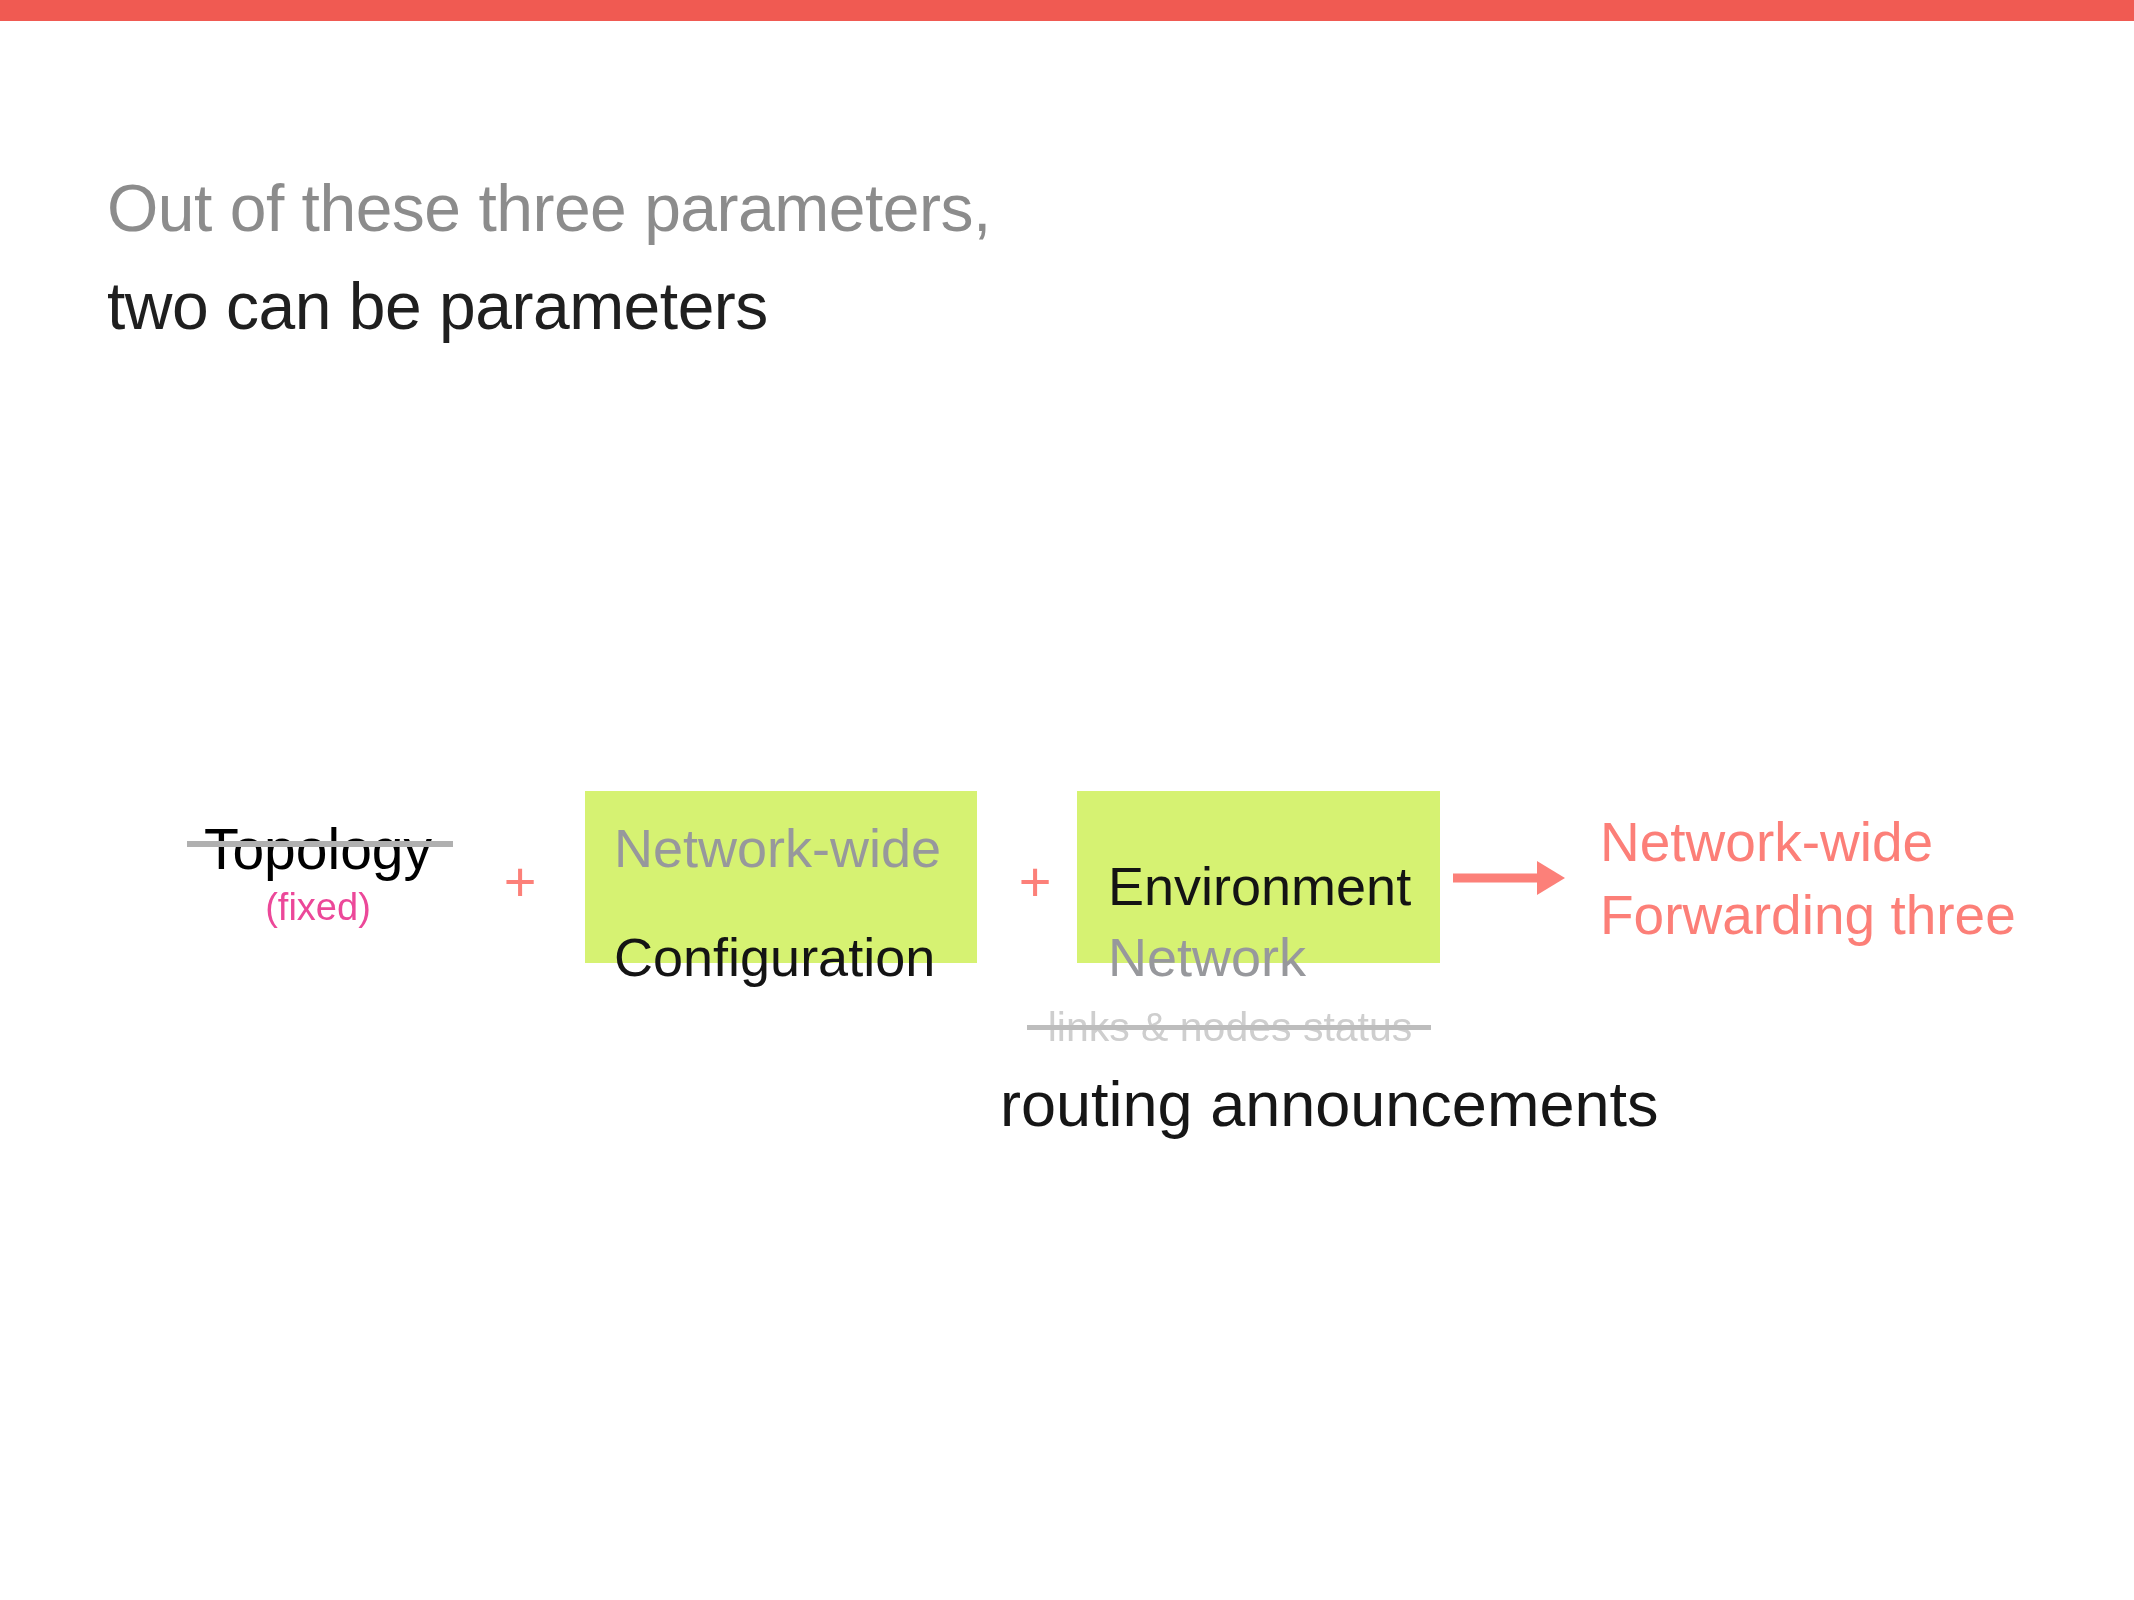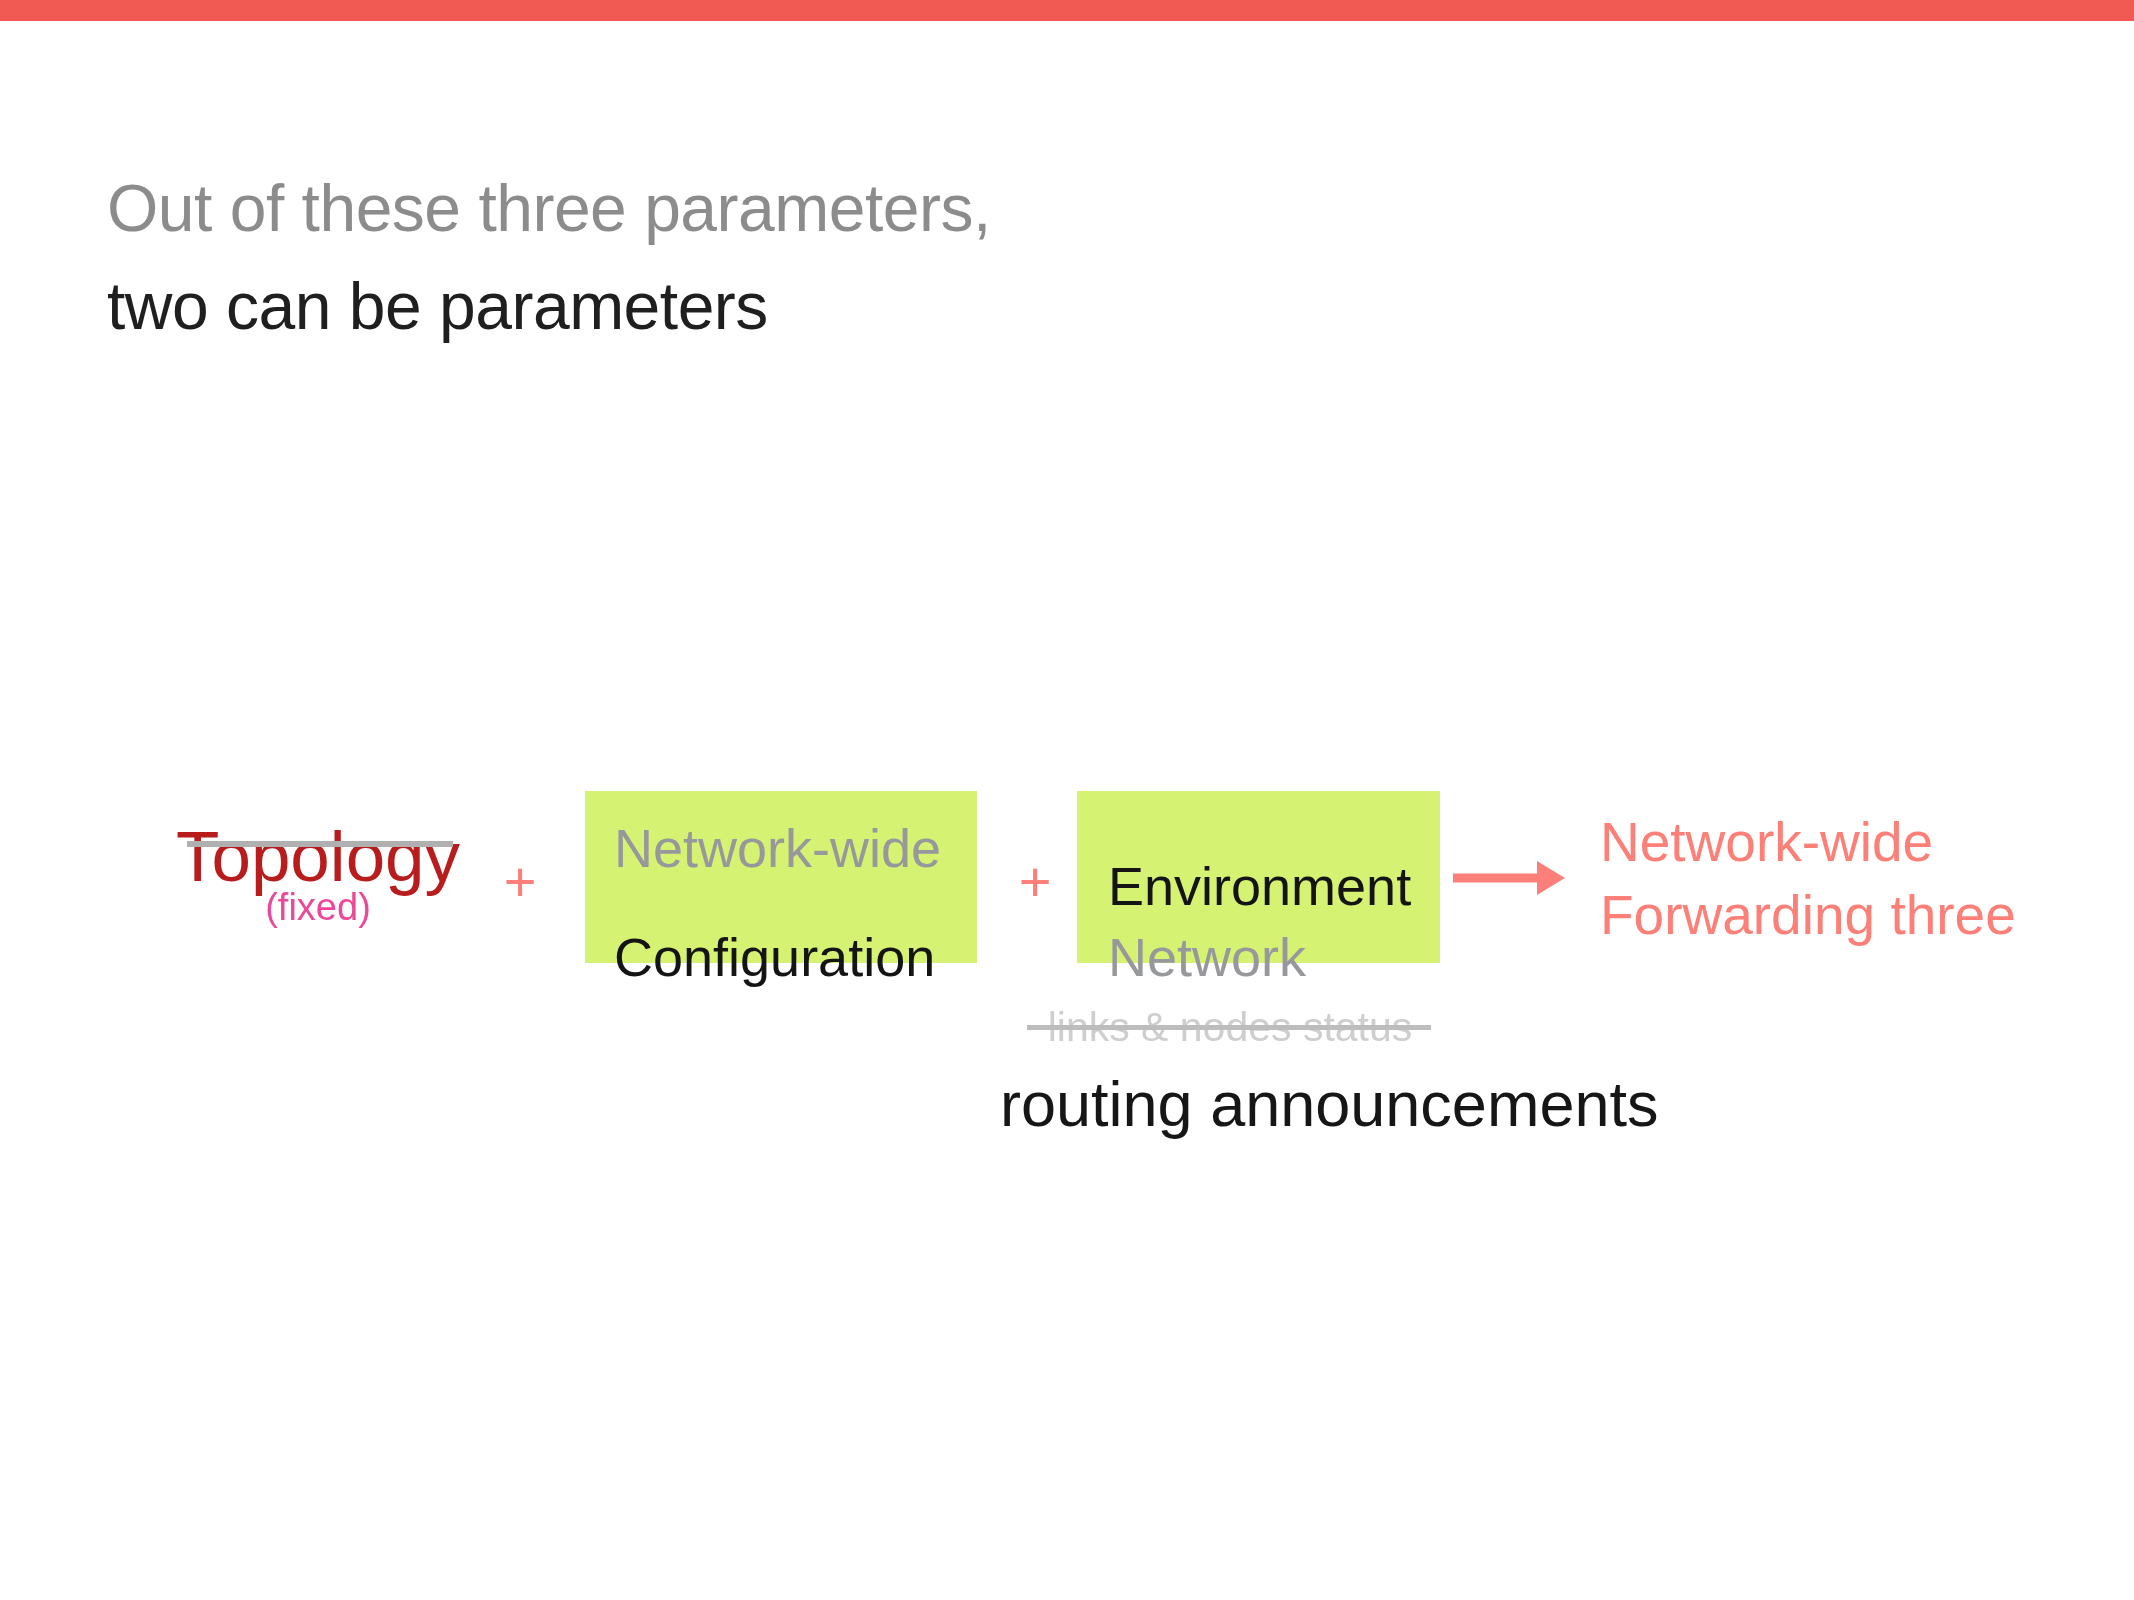--- a/index.html
+++ b/index.html
@@ -38,22 +38,22 @@
     white-space: nowrap;
   }
   
   .topo-wrap {
     position: absolute;
     left: 150px; top: 816px;
     width: 336px;
     text-align: center;
   }
   .topo-label {
-    font-size: 71px;
-    color: #b91c1c;
+    font-size: 57px;
+    color: #000000;
     white-space: nowrap;
   }
   .topo-strike {
     position: absolute;
     left: 187px; top: 841px;
     width: 266px; height: 6px;
     background: #b0b0b0;
   }
   .topo-note {
     position: absolute;

